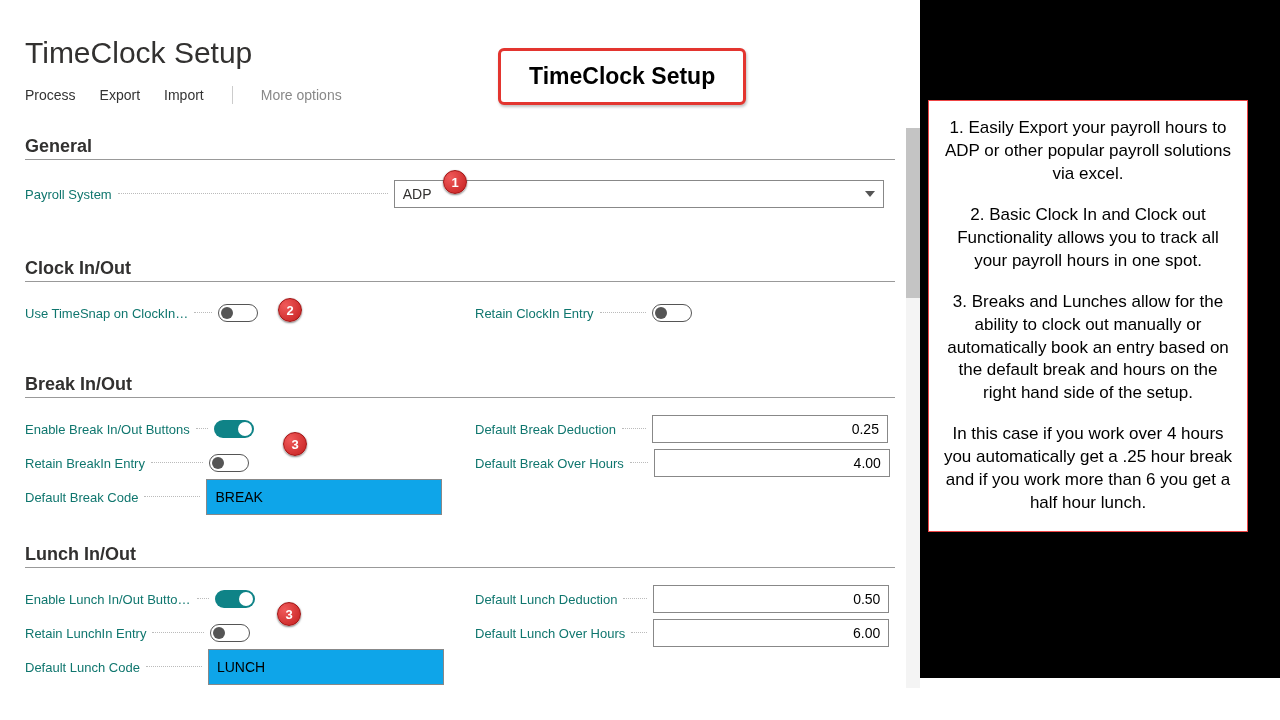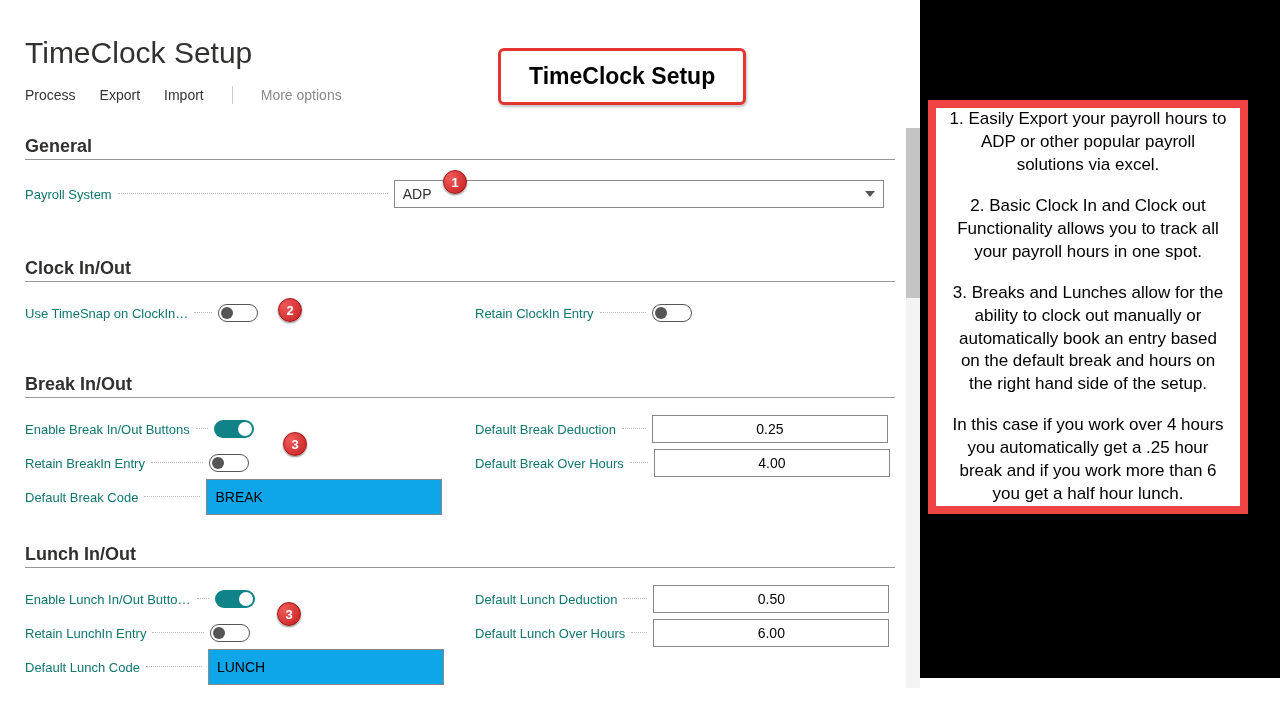--- a/index.html
+++ b/index.html
@@ -23,24 +23,24 @@
   .field-label { font-size:13px; color:#0f766e; white-space:nowrap; }
   .dots { flex:1; border-bottom:1px dotted #bbb; height:0; margin:0 6px 2px 6px;}
   .select-box { display:flex; align-items:center; width:490px; height:28px; border:1px solid #888; background:#fff; padding:0 8px; justify-content:space-between; font-size:14px;}
   .chev { width:0;height:0;border-left:5px solid transparent;border-right:5px solid transparent;border-top:6px solid #555;}
   .toggle { width:40px; height:18px; border-radius:10px; position:relative; display:inline-block; flex-shrink:0;}
   .toggle.off { background:#fff; border:1px solid #555;}
   .toggle.off .knob { position:absolute; left:2px; top:2px; width:12px; height:12px; border-radius:50%; background:#555;}
   .toggle.on { background:#0f8387;}
   .toggle.on .knob { position:absolute; right:2px; top:2px; width:14px; height:14px; border-radius:50%; background:#fff;}
   .text-input { height:36px; border:1px solid #888; background:#0ea5e9; padding:16px 8px; font-size:14px; width:236px;}
-  .num-input { height:28px; border:1px solid #888; background:#fff; padding:0 8px; font-size:14px; width:236px; text-align:center;}
+  .num-input { height:28px; border:1px solid #888; background:#fff; padding:0 8px; font-size:14px; width:236px; text-align:right;}
   .badge { width:24px; height:24px; border-radius:50%; background:radial-gradient(circle at 30% 30%, #f05a5a, #c41e1e); color:#fff; font-size:13px; font-weight:bold; display:flex; align-items:center; justify-content:center; box-shadow:0 1px 2px rgba(0,0,0,0.5); position:absolute; border:1px solid #a01414;}
   .callout-title { position:absolute; left:498px; top:48px; padding:12px 28px; border:3px solid #e3352f; border-radius:6px; background:#fff; font-size:23px; font-weight:700; color:#000; box-shadow:1px 2px 3px rgba(0,0,0,0.25);}
-  .info-box { position:absolute; left:8px; top:100px; width:320px; border:8px solid #ef4444; background:#fff; padding:0 12px; color:#000; font-size:17px; line-height:1.35; text-align:center;}
+  .info-box { position:absolute; left:8px; top:100px; width:320px; border:1px solid #ef4444; background:#fff; padding:16px 12px; color:#000; font-size:17px; line-height:1.35; text-align:center;}
   .info-box p { margin-bottom:18px;}
   .info-box p:last-child { margin-bottom:0;}
 </style>
 </head>
 <body>
 
 <div class="left-pane">
   <div class="page-title">TimeClock Setup</div>
 
   <div class="toolbar">

